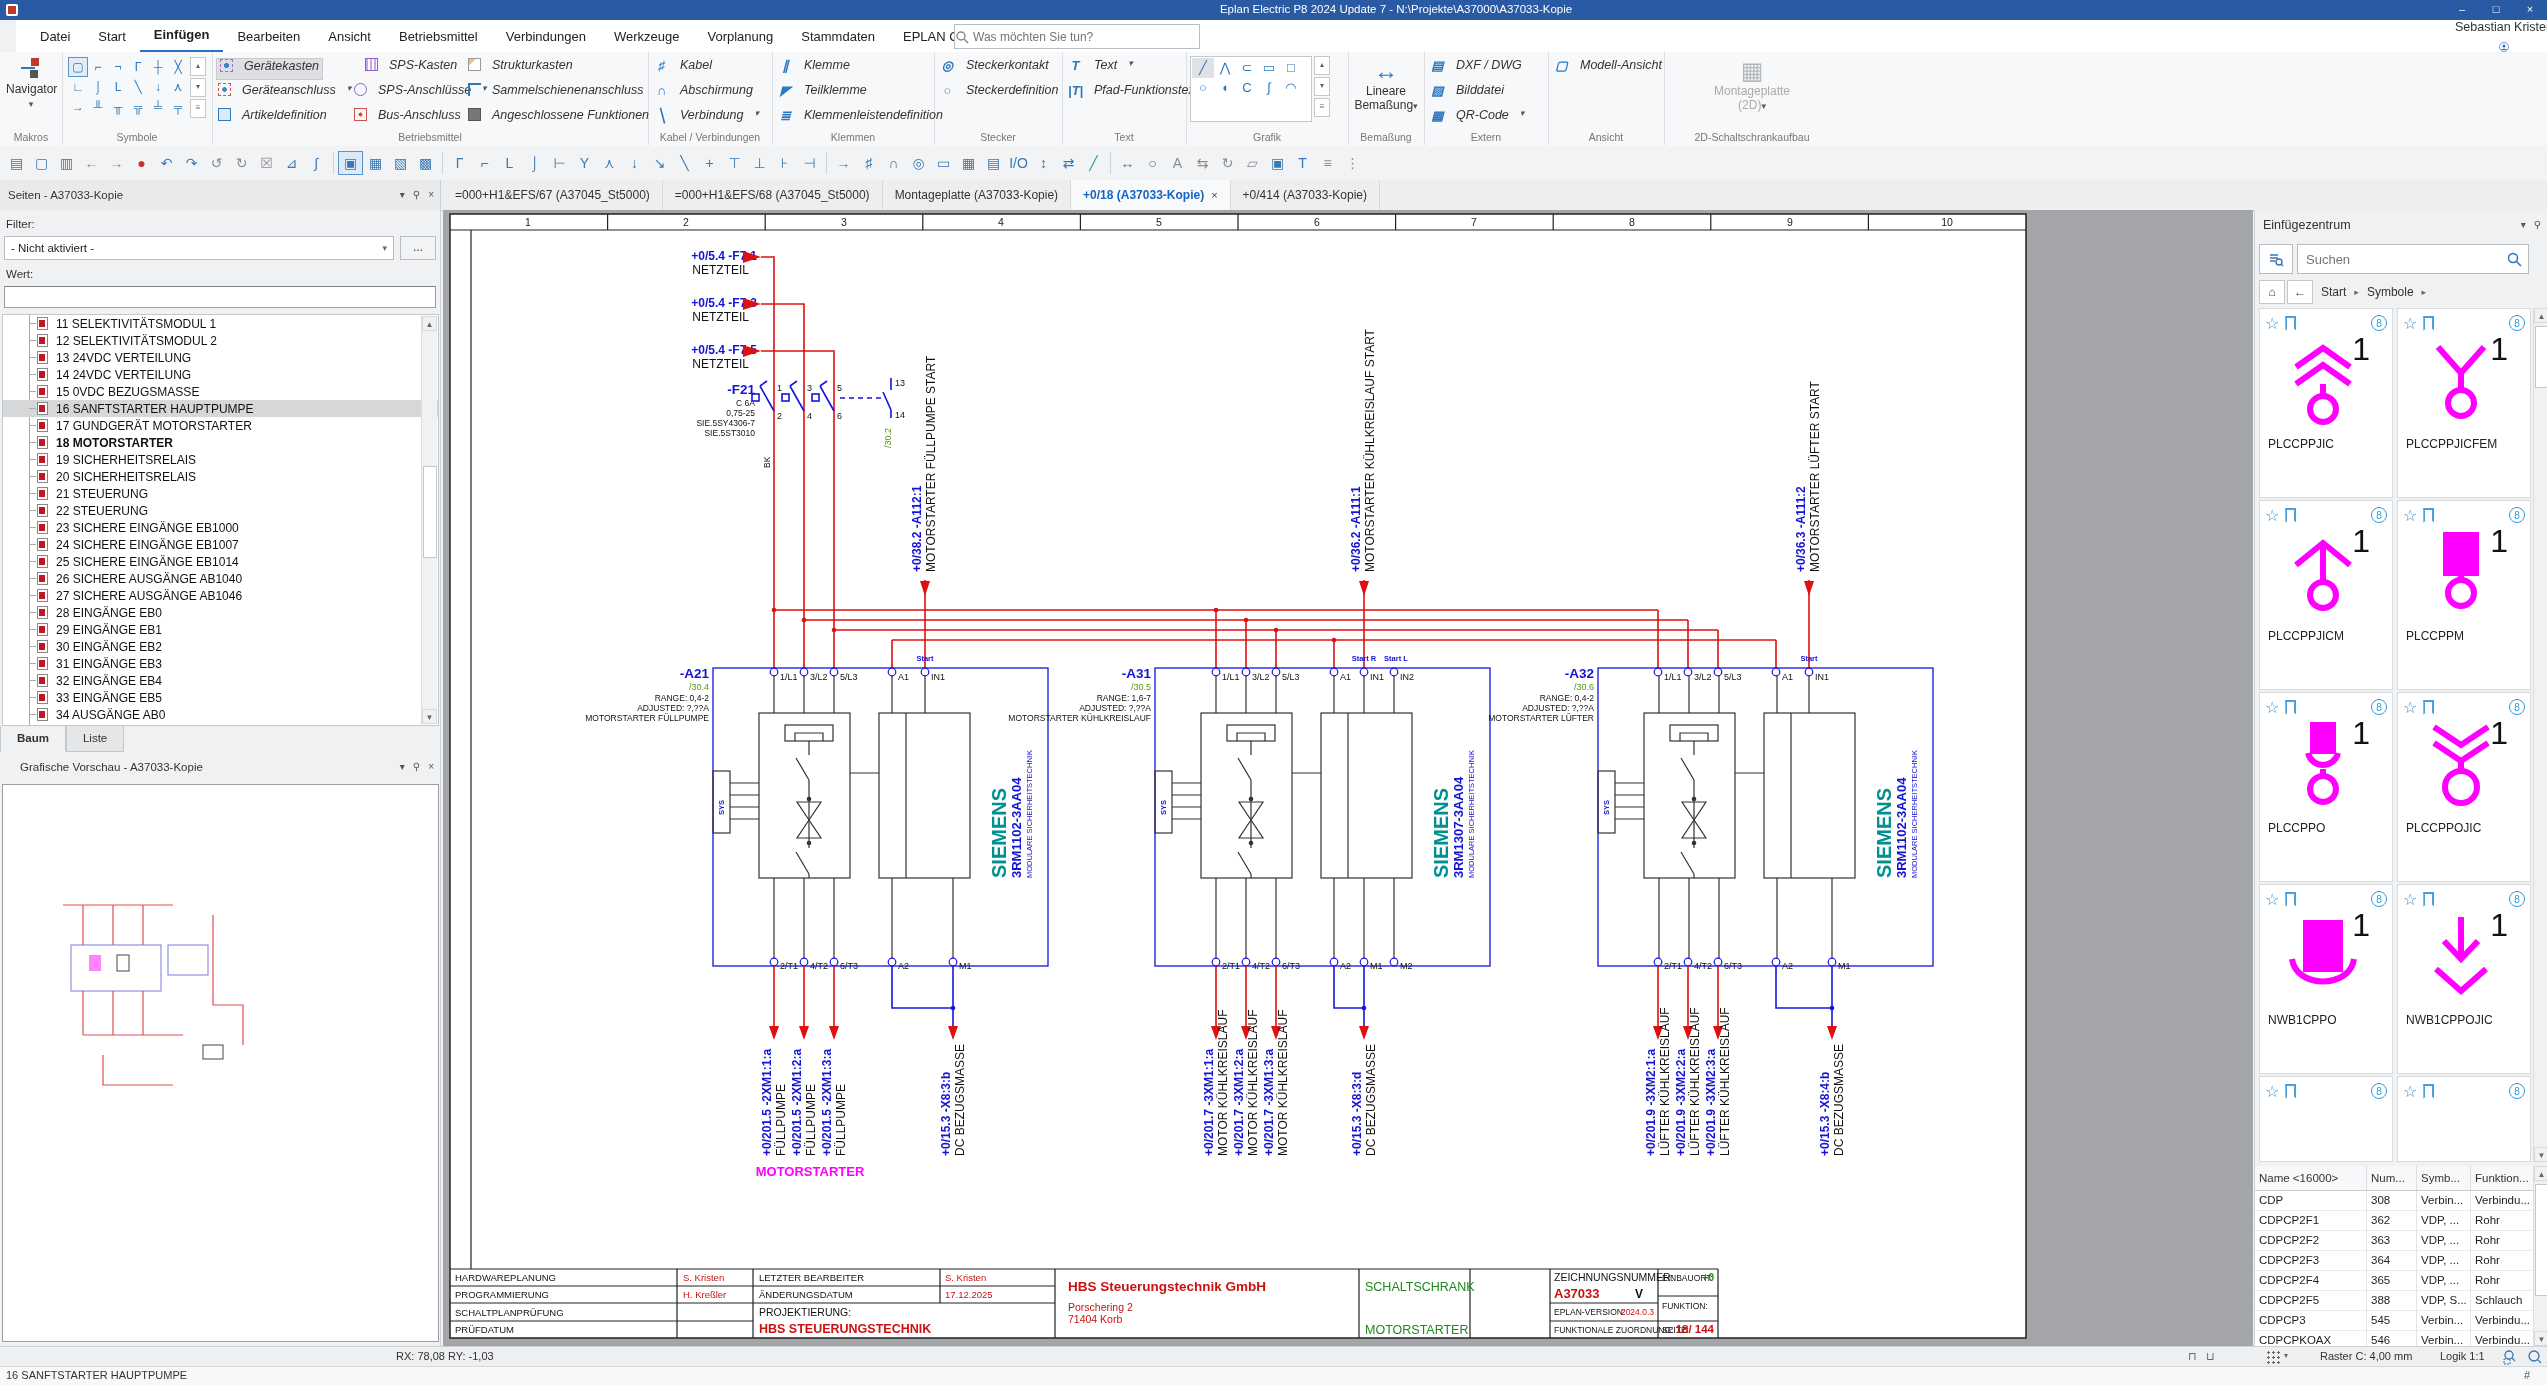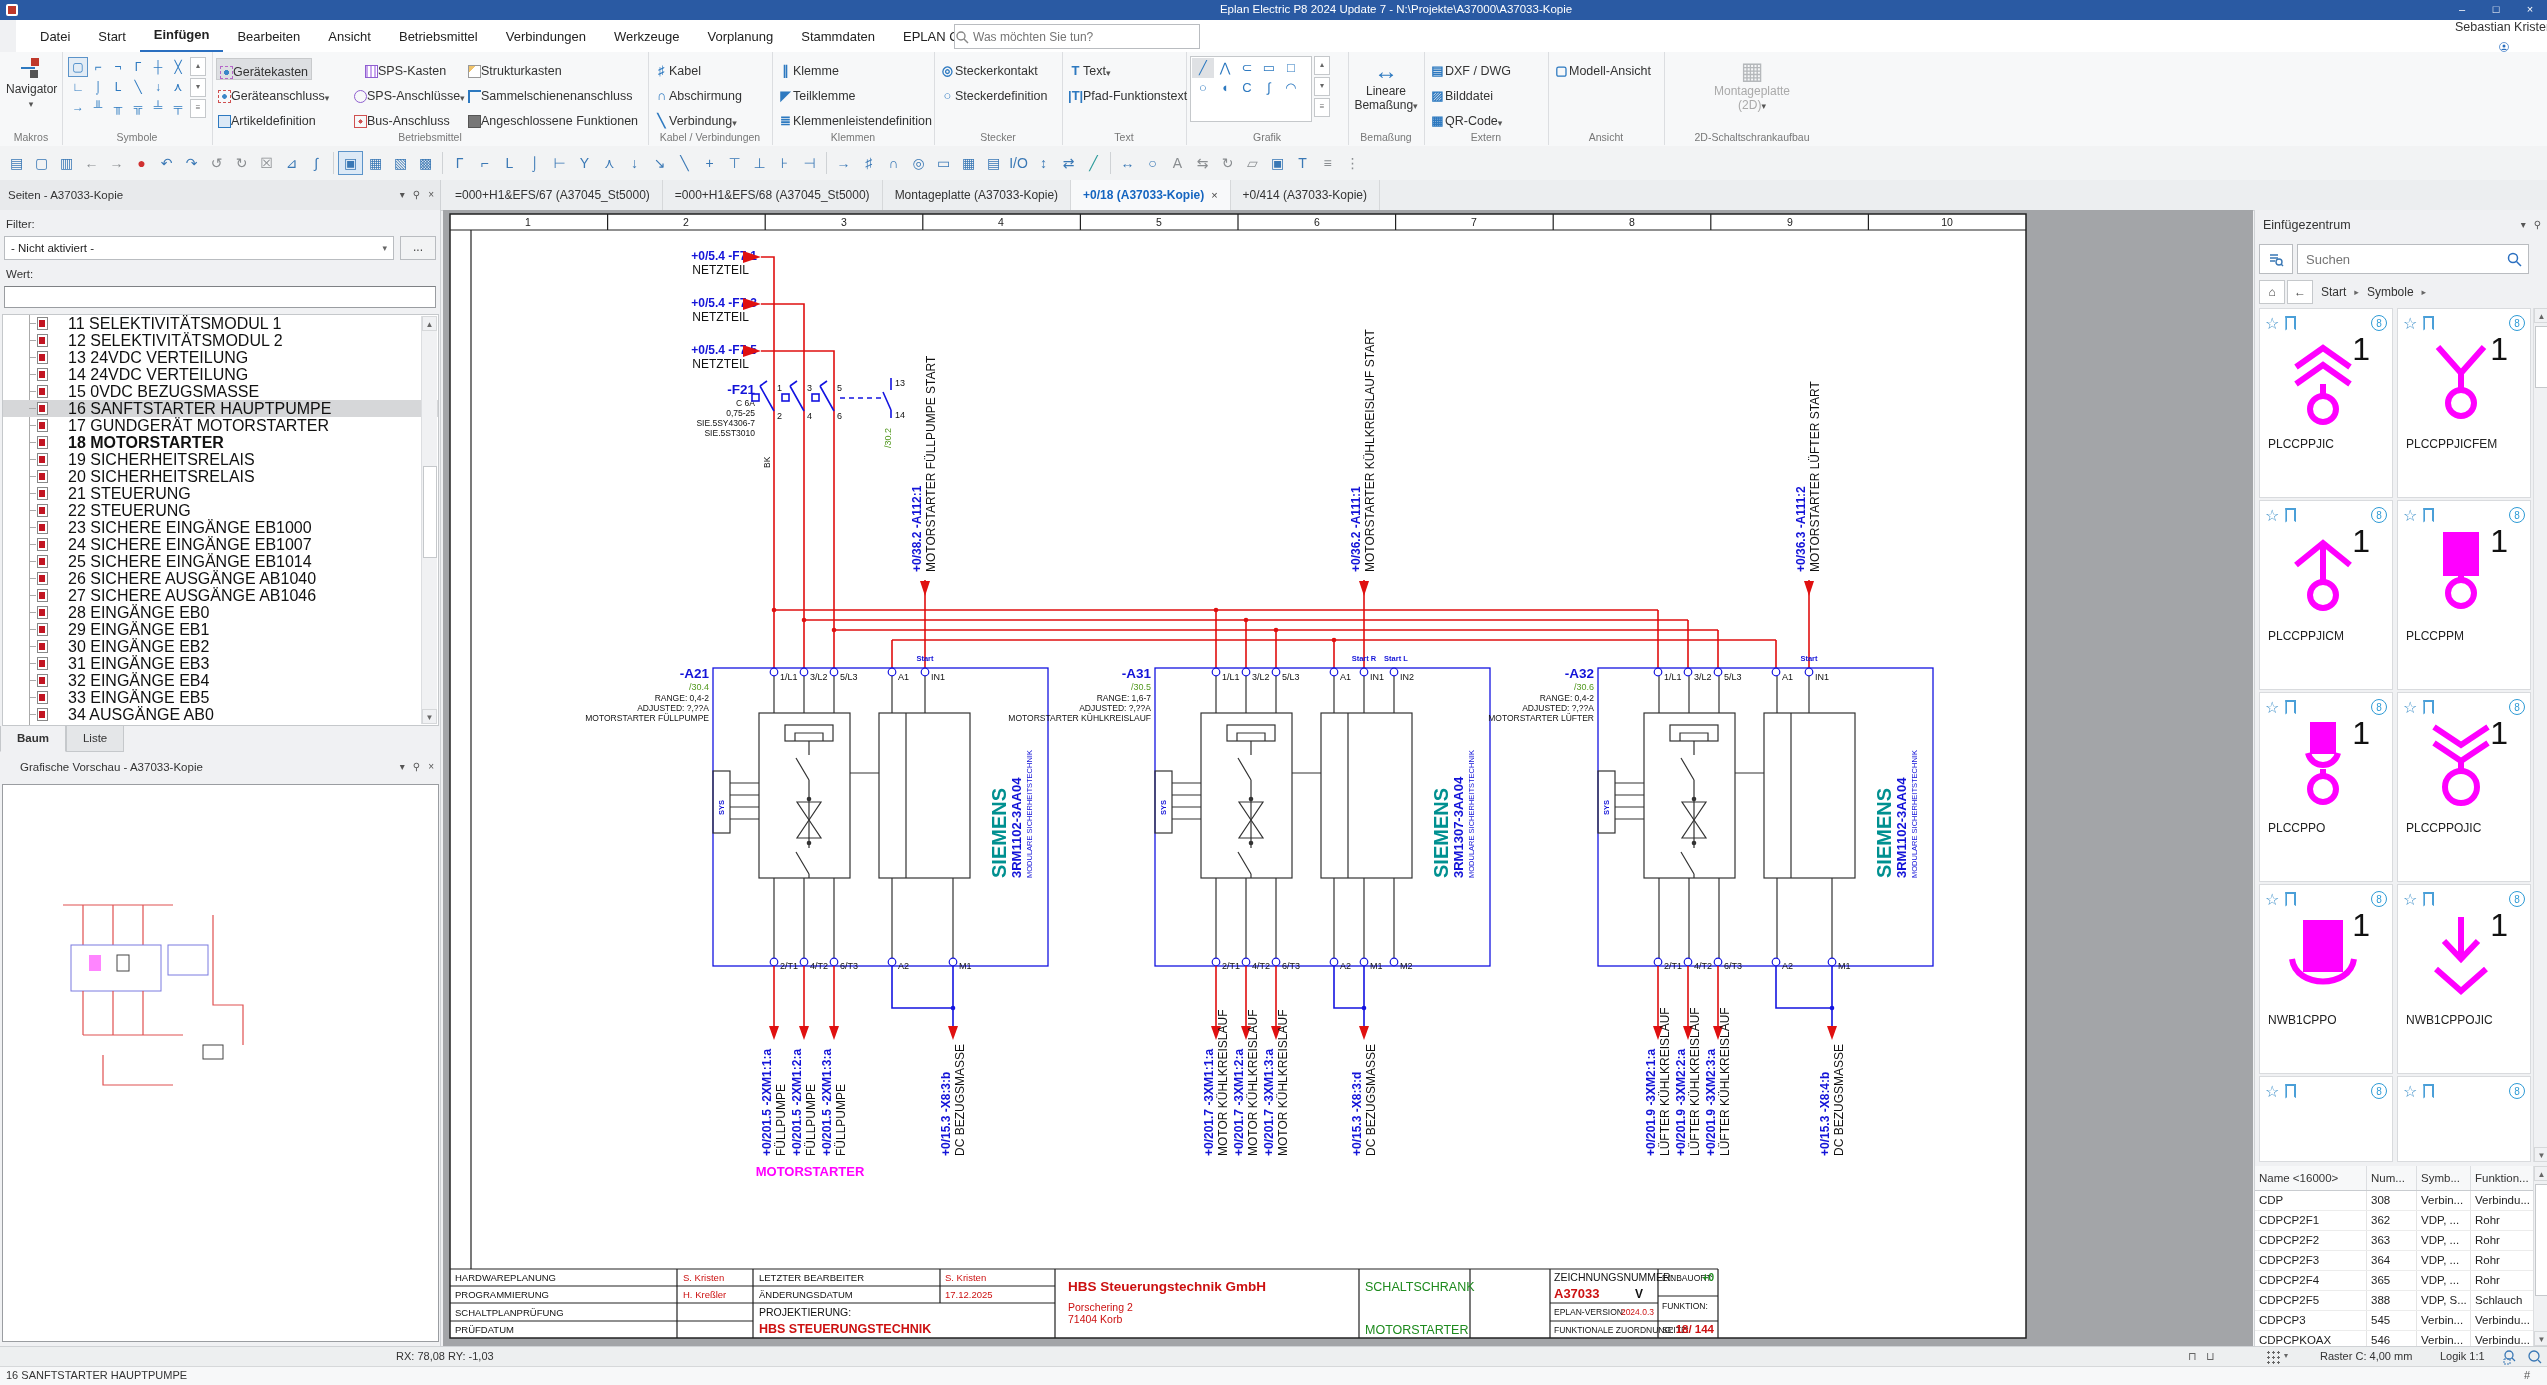--- a/index.html
+++ b/index.html
@@ -18,21 +18,21 @@
   .menu{display:flex;height:32px;align-items:center;padding-left:10px;}
   .mitem{padding:0 14px;font-size:13px;color:#222;height:31px;line-height:31px;white-space:nowrap;}
   .mitem.active{font-weight:bold;border-bottom:3px solid #2a6fc0;}
   .msearch{position:absolute;left:938px;top:4px;width:244px;height:23px;border:1px solid #b9bcc0;background:#fff;display:flex;align-items:center;}
   .msearch input{border:none;outline:none;flex:1;font-size:12px;font-family:inherit;color:#444;background:transparent;padding-left:4px;}
   .muser{position:absolute;right:10px;top:0;height:32px;display:flex;align-items:center;gap:8px;font-size:12.5px;color:#333;flex-direction:column;}
   
   .ribbon{position:absolute;left:0;top:52px;width:2547px;height:94px;background:#f7f8f9;border-bottom:1px solid #d3d6d9;}
   .rgroup{position:absolute;top:0;height:93px;border-right:1px solid #dcdee1;}
   .rglabel{position:absolute;bottom:2px;left:0;right:0;text-align:center;font-size:10.5px;color:#777;white-space:nowrap;}
-  .ritem{position:absolute;display:flex;align-items:flex-end;gap:0;font-size:12.5px;color:#333;white-space:nowrap;height:20px;}
+  .ritem{position:absolute;display:flex;align-items:flex-start;gap:11px;font-size:12.5px;color:#333;white-space:nowrap;height:20px;font-style:italic;}
   .ritem.hl{background:#dddfe2;border:1px solid #c8cacc;padding:0 3px;}
   .rbig{position:absolute;text-align:center;font-size:12px;color:#333;}
   .rbig .big-ic{font-size:24px;color:#2d79c0;display:block;line-height:26px;}
   .mi{width:13px;height:13px;display:inline-block;box-sizing:border-box;flex:0 0 auto;}
   .mi1{border:1px dashed #b565c8;background:radial-gradient(circle,#3a87c8 30%,transparent 32%);}
   .mi2{border:1px solid #8f5fd0;background:repeating-linear-gradient(90deg,#c9a7ee 0 2px,#fff 2px 4px);}
   .mi3{border:1px solid #999;background:linear-gradient(135deg,#f0c36a 30%,#fff 30%);}
   .mi4{border:1px dashed #d05050;background:radial-gradient(circle,#3a87c8 28%,transparent 30%);}
   .mi5{border:1px solid #8f5fd0;border-radius:50%;}
   .mi6{border-left:2px solid #2d79c0;border-top:2px solid #2d79c0;}
@@ -74,21 +74,21 @@
   .combo{position:absolute;left:4px;top:26px;width:390px;height:24px;border:1px solid #b9bcc0;background:#fff;font-size:11.5px;line-height:22px;padding-left:6px;box-sizing:border-box;color:#222;}
   .combo .car{position:absolute;right:6px;top:0;color:#666;font-size:9px;}
   .dotsbtn{position:absolute;left:400px;top:26px;width:36px;height:24px;border:1px solid #b9bcc0;background:#f2f3f4;text-align:center;line-height:20px;color:#444;box-sizing:border-box;}
   .wertin{position:absolute;left:4px;top:76px;width:432px;height:22px;border:1px solid #9a9da1;border-top-color:#7e8184;background:#fff;box-sizing:border-box;}
   .tree{position:absolute;left:2px;top:104px;width:437px;height:412px;background:#fff;border:1px solid #c5c8cb;box-sizing:border-box;overflow:hidden;}
   .treelines{position:absolute;left:26px;top:0;height:412px;border-left:1px solid #aaa;}
   .titem{display:flex;align-items:center;height:17px;padding-left:34px;position:relative;white-space:nowrap;}
   .titem::before{content:'';position:absolute;left:26px;top:8px;width:7px;border-top:1px solid #aaa;}
   .titem.selected{background:#d6d7d9;}
   .titem.bold .tlbl{font-weight:bold;}
-  .tlbl{font-size:16px;color:#111;margin-left:20px;}
+  .tlbl{font-size:12px;color:#111;margin-left:8px;}
   .page-ic{position:relative;width:11px;height:13px;background:#fff;border:1px solid #888;box-sizing:border-box;flex:0 0 auto;}
   .page-ic i{position:absolute;left:1px;top:2px;width:6px;height:7px;background:#c21522;display:block;}
   .vscroll{position:absolute;right:1px;top:1px;width:15px;bottom:1px;background:#f0f1f3;border-left:1px solid #dcdee1;}
   .varr{position:absolute;left:0;width:15px;height:15px;text-align:center;font-size:8px;color:#666;line-height:15px;background:#f0f1f3;border:1px solid #d6d8da;box-sizing:border-box;}
   .vthumb{position:absolute;left:1px;width:12px;background:#fff;border:1px solid #c5c8cb;}
   .baumtabs{position:absolute;left:0;top:516px;height:26px;display:flex;}
   .btab{padding:0 16px;font-size:11.5px;line-height:24px;color:#333;border:1px solid #c5c8cb;border-top:none;background:#e4e6e8;}
   .btab.active{background:#f0f1f3;border-bottom-color:#f0f1f3;font-weight:bold;}
   .previewpanel{position:absolute;left:0;top:752px;width:441px;height:594px;background:#f0f1f3;border-right:1px solid #cfd2d5;box-sizing:border-box;}
   .prevhead{position:absolute;left:0;top:0;width:100%;height:30px;font-size:11.5px;color:#333;line-height:30px;padding-left:20px;box-sizing:border-box;}

